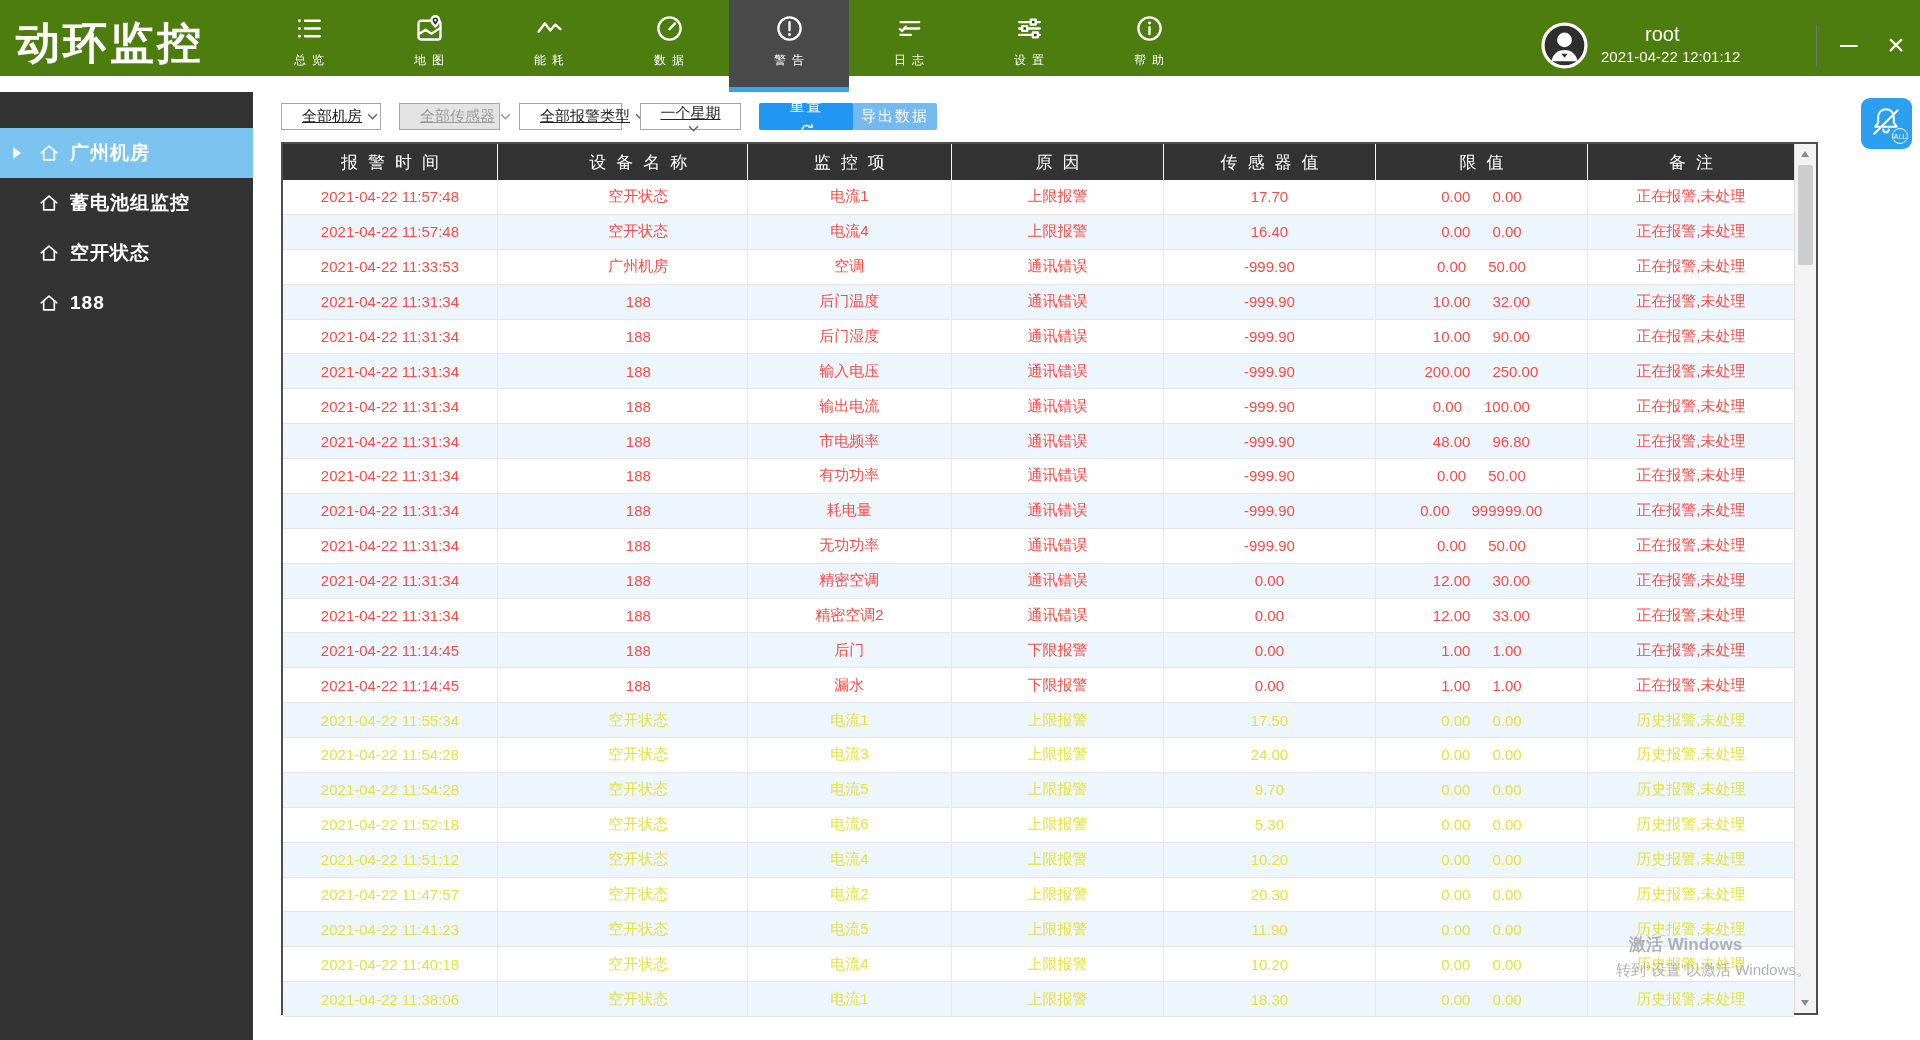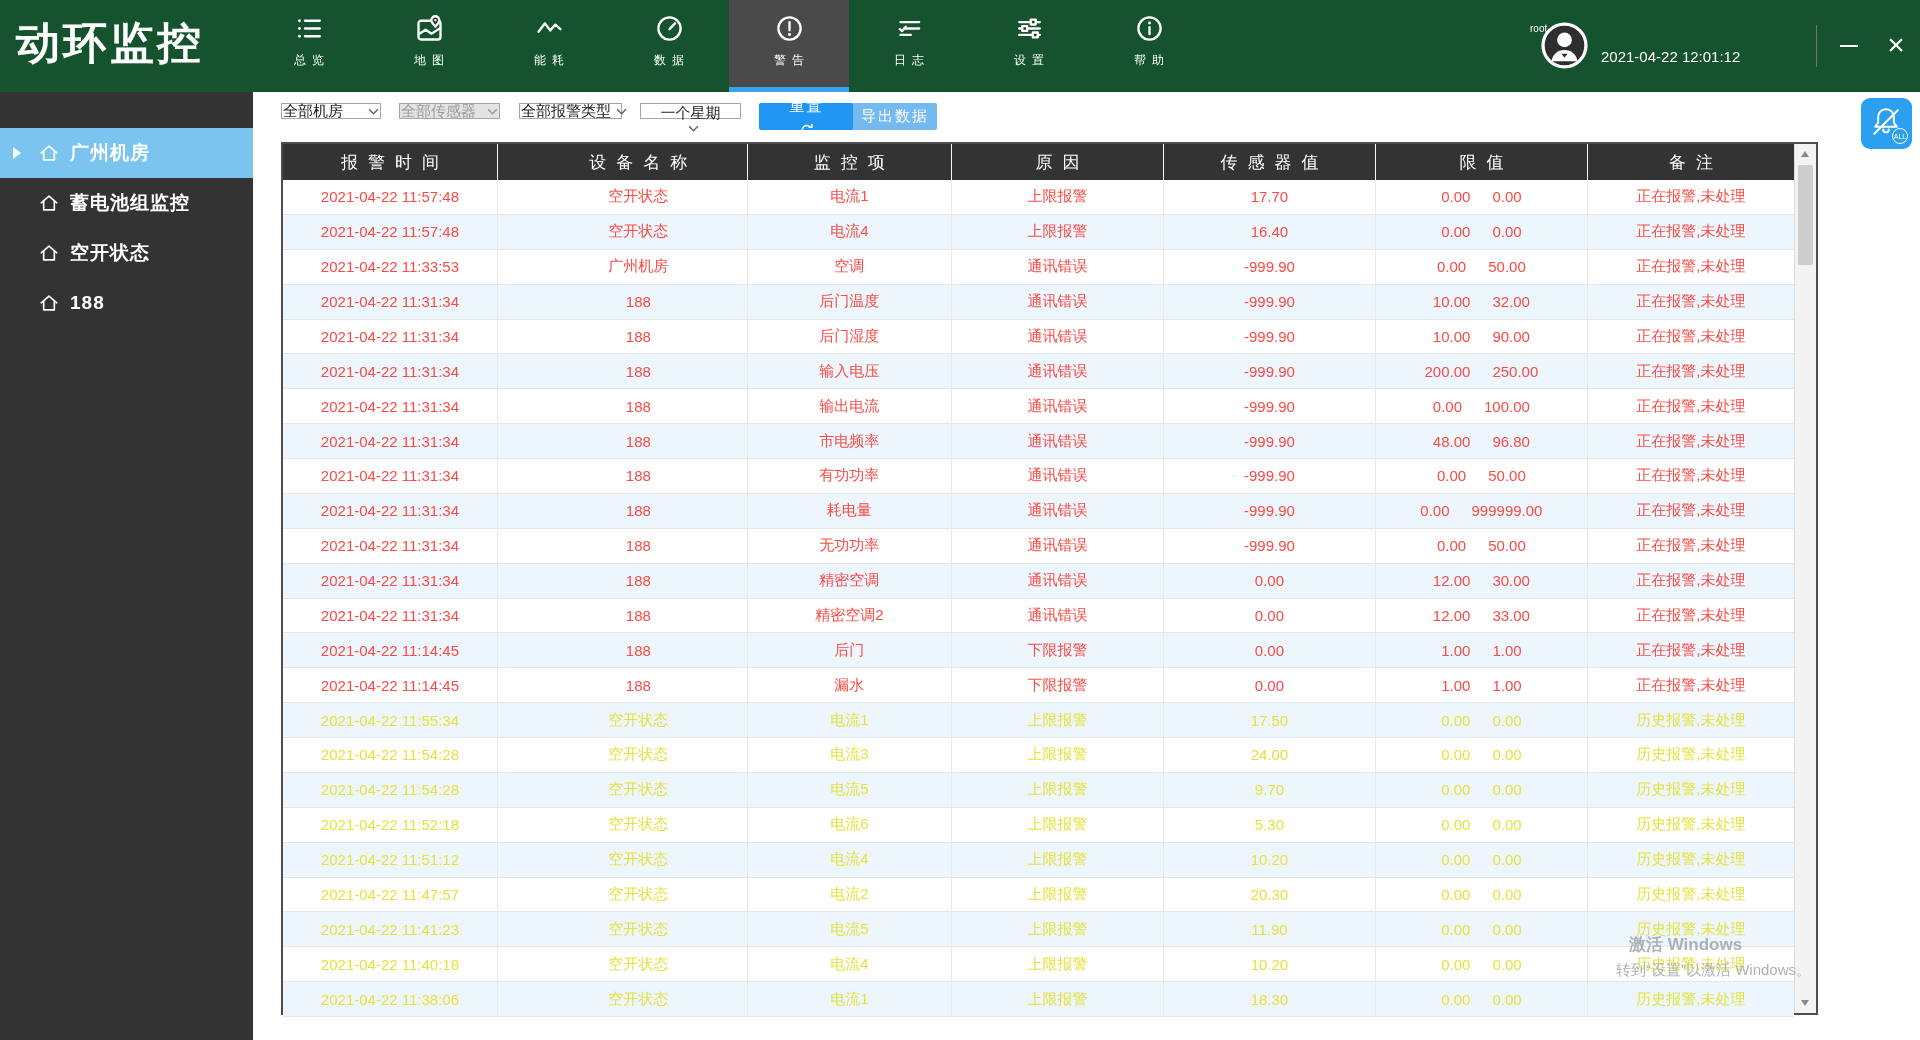--- a/index.html
+++ b/index.html
@@ -1,56 +1,56 @@
 <!DOCTYPE html>
 <html><head>
 <meta charset="utf-8">
 <style>
   * { margin:0; padding:0; box-sizing:border-box; }
   html,body { width:1920px; height:1040px; overflow:hidden; background:#fff;
               font-family:"Liberation Sans","DejaVu Sans",sans-serif; }
 
   
-  .topbar { position:absolute; left:0; top:0; width:1920px; height:92px; background:#14532d; z-index:10; }
+  .topbar { position:absolute; left:0; top:0; width:1920px; height:76px; background:#4d7c0f; z-index:10; }
   .app-title { position:absolute; left:16px; top:14px; font-size:44px; font-weight:700;
                color:#fff; letter-spacing:3px; white-space:nowrap; }
   .nav { position:absolute; left:249px; top:0; height:92px; display:flex; }
   .tab { width:120px; height:92px; display:flex; flex-direction:column; align-items:center;
          padding-top:13px; position:relative; color:#fff; cursor:pointer; }
   .tab .ticon { width:31px; height:31px; display:block; }
   .tab .ticon svg { width:100%; height:100%; display:block; }
   .tab .tlabel { margin-top:8px; font-size:12px; letter-spacing:6px; text-indent:6px; white-space:nowrap; }
   .tab.active { background:#4a4a4a; }
   .tab.active::after { content:""; position:absolute; left:0; right:0; bottom:0; height:5px; background:#38a3ef; }
 
   .avatar { position:absolute; left:1541px; top:22px; width:47px; height:47px; }
-  .uname  { position:absolute; left:1530px; top:23px; font-size:10px; color:#fdfdfd; }
+  .uname  { position:absolute; left:1645px; top:23px; font-size:20px; color:#fdfdfd; }
   .utime  { position:absolute; left:1601px; top:48px; font-size:15px; color:#fdfdfd; white-space:nowrap; }
   .vdiv   { position:absolute; left:1816px; top:25px; width:1px; height:42px; background:#757575; }
   .win-min { position:absolute; left:1834px; top:30px; width:30px; height:30px; cursor:pointer; }
   .win-min::after { content:""; position:absolute; left:6px; top:15px; width:18px; height:2px; background:#fff; }
   .win-close { position:absolute; left:1878px; top:27px; width:36px; height:38px; color:#fff;
                font-size:30px; text-align:center; line-height:36px; cursor:pointer; font-weight:400; }
 
   
   .sidebar { position:absolute; left:0; top:92px; width:253px; height:948px; background:#333333; padding-top:36px; }
   .side-item { height:50px; display:flex; align-items:center; color:#fff; font-size:19px; font-weight:700;
                position:relative; padding-left:38px; letter-spacing:1px; cursor:pointer; }
   .side-item .hicon { width:22px; height:22px; margin-right:10px; flex:0 0 22px; }
   .side-item .hicon svg { width:100%; height:100%; display:block; }
   .side-item.active { background:#7cc4f0; }
   .side-item.active::before { content:""; position:absolute; left:13px; top:19px; width:0; height:0;
         border-left:8px solid #fff; border-top:6px solid transparent; border-bottom:6px solid transparent; }
 
   
   .content { position:absolute; left:253px; top:92px; width:1667px; height:948px; background:#fff; }
 
-  .dd { position:absolute; top:11px; height:16px; background:#fff; border:1px solid #a6a6a6;
+  .dd { position:absolute; top:11px; height:27px; background:#fff; border:1px solid #a6a6a6;
         font-size:15px; color:#222; display:flex; align-items:center; justify-content:space-between;
-        padding:0 1px; cursor:pointer; white-space:nowrap; }
+        padding:0 20px; cursor:pointer; white-space:nowrap;text-decoration:underline; }
   .dd .chev { width:11px; height:7px; margin-left:5px; flex:0 0 11px; }
   .dd .chev svg { width:100%; height:100%; display:block; }
   .dd.disabled { background:#e3e3e3; color:#9b9b9b; }
   .dd1 { left:28px;  width:100px; }
   .dd2 { left:146px; width:101px; }
   .dd3 { left:266px; width:103px; }
   .dd4 { left:387px; width:101px;flex-direction:column; }
 
   .btn { position:absolute; top:11px; height:27px; color:#fff; font-size:15px; border:none;
          display:flex; align-items:center; justify-content:center; border-radius:2px; cursor:pointer;

